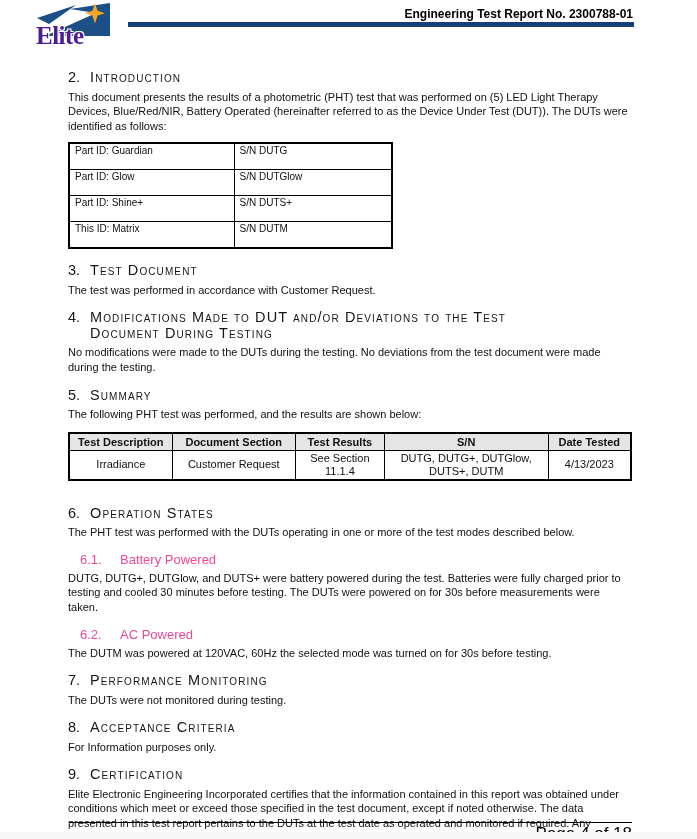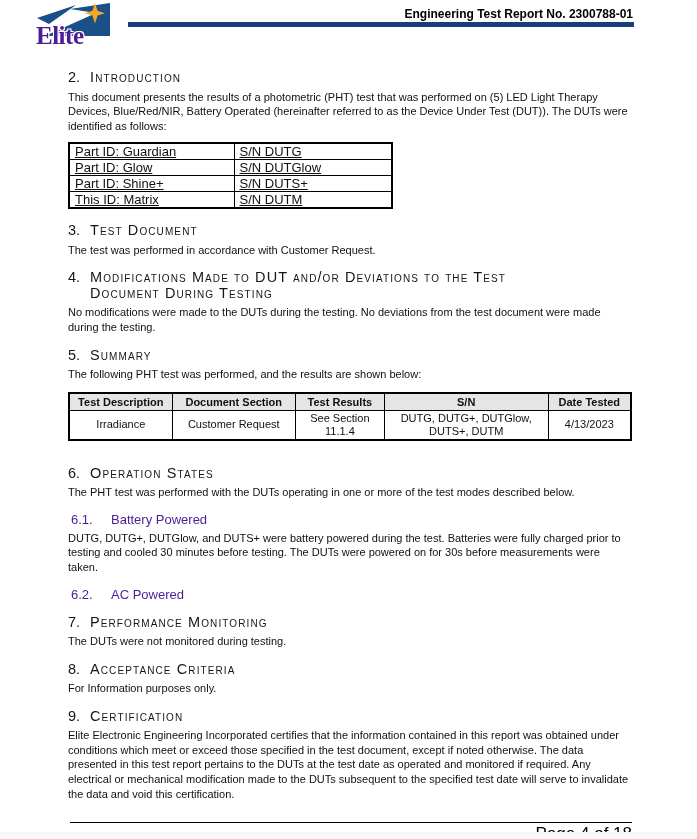--- a/index.html
+++ b/index.html
@@ -18,28 +18,28 @@
   }
   .report-no{position:absolute;top:7px;right:64px;font-size:12px;font-weight:bold;color:#000;}
   .header-rule{position:absolute;top:22px;left:128px;width:506px;height:5px;background:#153f77;}
   
   .content{position:absolute;left:68px;top:57px;width:564px;}
   .sec{display:flex;font-size:14.5px;line-height:15.5px;font-weight:400;
        font-variant:small-caps;letter-spacing:1.1px;color:#161616;margin:13px 0 4px;}
   .sec .sec-num{flex:0 0 22px;letter-spacing:0;}
   .sec .sec-title{flex:1;}
   .sec-title-narrow{max-width:474px;}
-  .subsec{display:flex;font-size:13px;line-height:15px;font-weight:400;color:#4c1d95;margin:12px 3px 4px;}
+  .subsec{display:flex;font-size:13px;line-height:15px;font-weight:400;color:#ec4899;margin:12px 12px 4px;}
   .subsec .subsec-num{flex:0 0 40px;}
   p.body{font-size:11px;line-height:14.6px;margin:0;color:#101010;}
   .gap-lg{margin-top:25px;}
   
   table{border-collapse:collapse;}
   .dut-table{margin:9px 0 1px;border:2px solid #000;}
-  .dut-table td{border:1px solid #000;font-size:13px;padding:0 0 0 5px;height:13px;text-decoration:underline;}
+  .dut-table td{border:1px solid #000;font-size:10px;padding:0 0 12px 5px;height:13px;}
   .sum-table{margin:10px 0 0;border:2px solid #000;width:564px;table-layout:fixed;}
   .sum-table th,.sum-table td{border:1px solid #000;font-size:11px;text-align:center;padding:1px 2px;}
   .sum-table th{background:#e5e5e5;font-weight:bold;height:14px;}
   .sum-table td{height:26px;line-height:13px;}
   
   .footer-rule{position:absolute;left:70px;top:822px;width:562px;height:1px;background:#000;}
   .page-num{position:absolute;top:824px;right:65px;font-size:17px;color:#000;}
   .bottom-strip{position:absolute;left:0;bottom:0;width:100%;height:7px;background:#f7f7f7;}
 </style>
 </head>
@@ -144,20 +144,21 @@
   <div class="subsec">
     <span class="subsec-num">6.1.</span>
     <span class="subsec-title">Battery Powered</span>
   </div>
   <p class="body">DUTG, DUTG+, DUTGlow, and DUTS+ were battery powered during the test. Batteries were fully charged prior to testing and cooled 30 minutes before testing. The DUTs were powered on for 30s before measurements were taken.</p>
 
   <div class="subsec">
     <span class="subsec-num">6.2.</span>
     <span class="subsec-title">AC Powered</span>
   </div>
+  <p class="body">The DUTM was powered at 120VAC, 60Hz the selected mode was turned on for 30s before testing.</p>
 
   <div class="sec">
     <span class="sec-num">7.</span>
     <span class="sec-title">Performance Monitoring</span>
   </div>
   <p class="body">The DUTs were not monitored during testing.</p>
 
   <div class="sec">
     <span class="sec-num">8.</span>
     <span class="sec-title">Acceptance Criteria</span>

